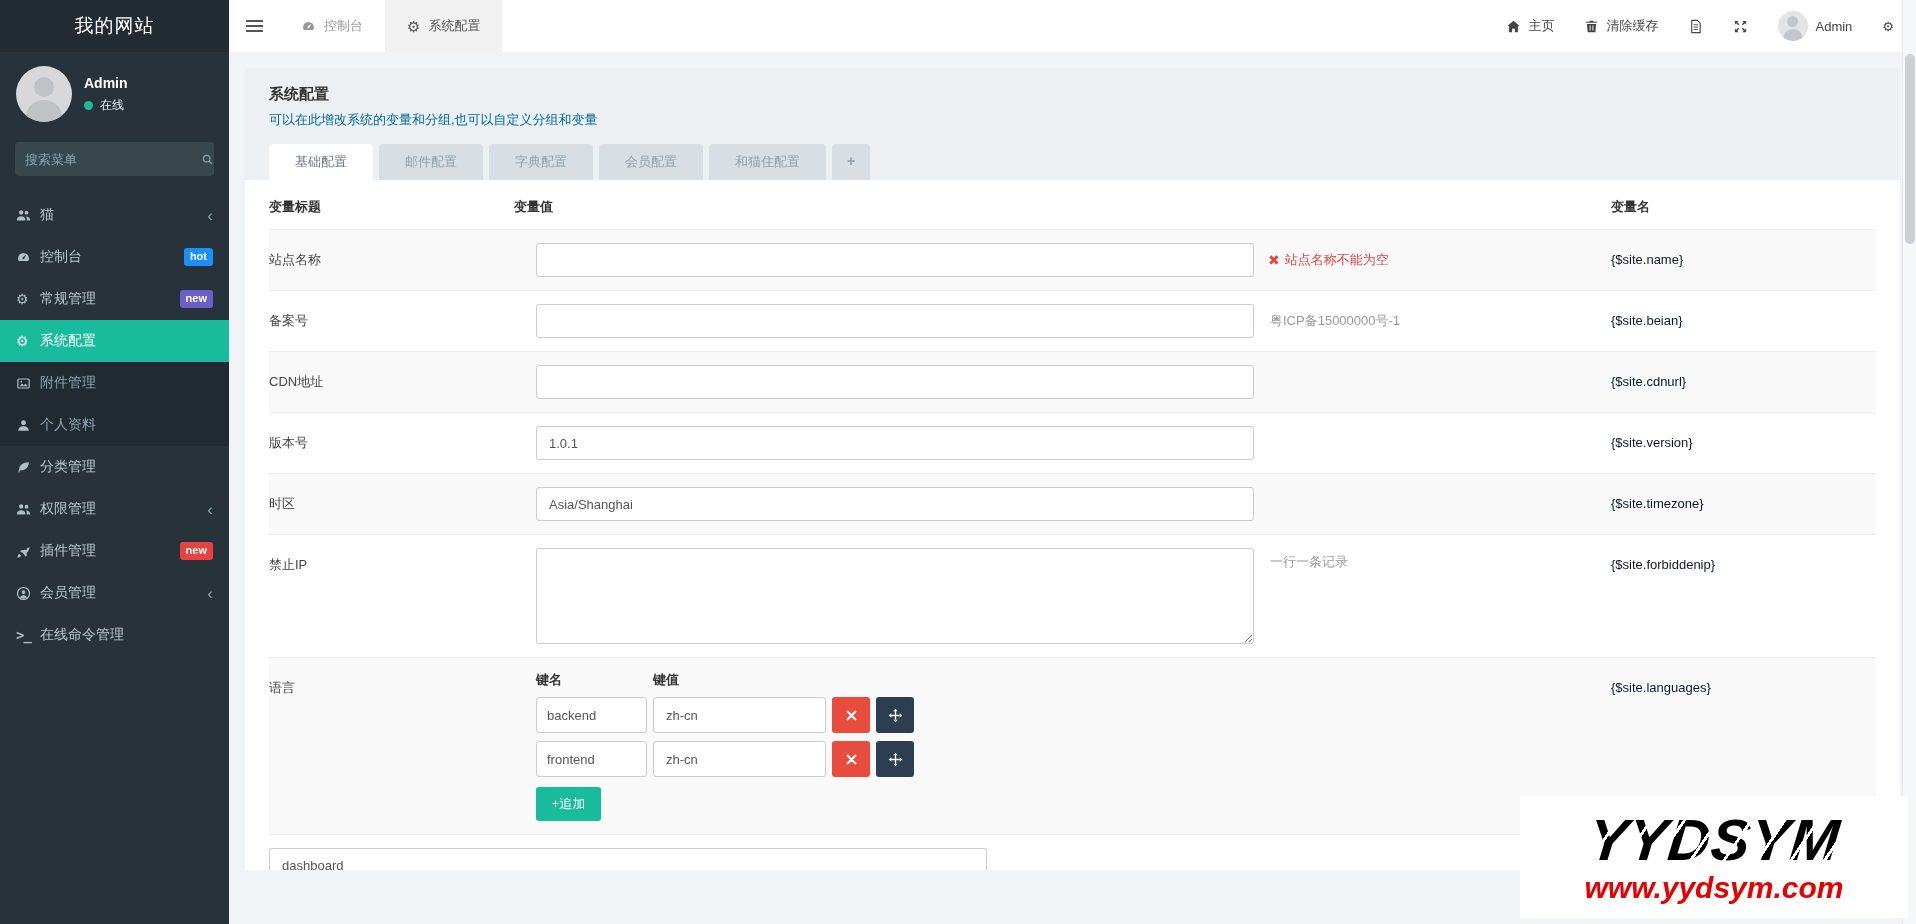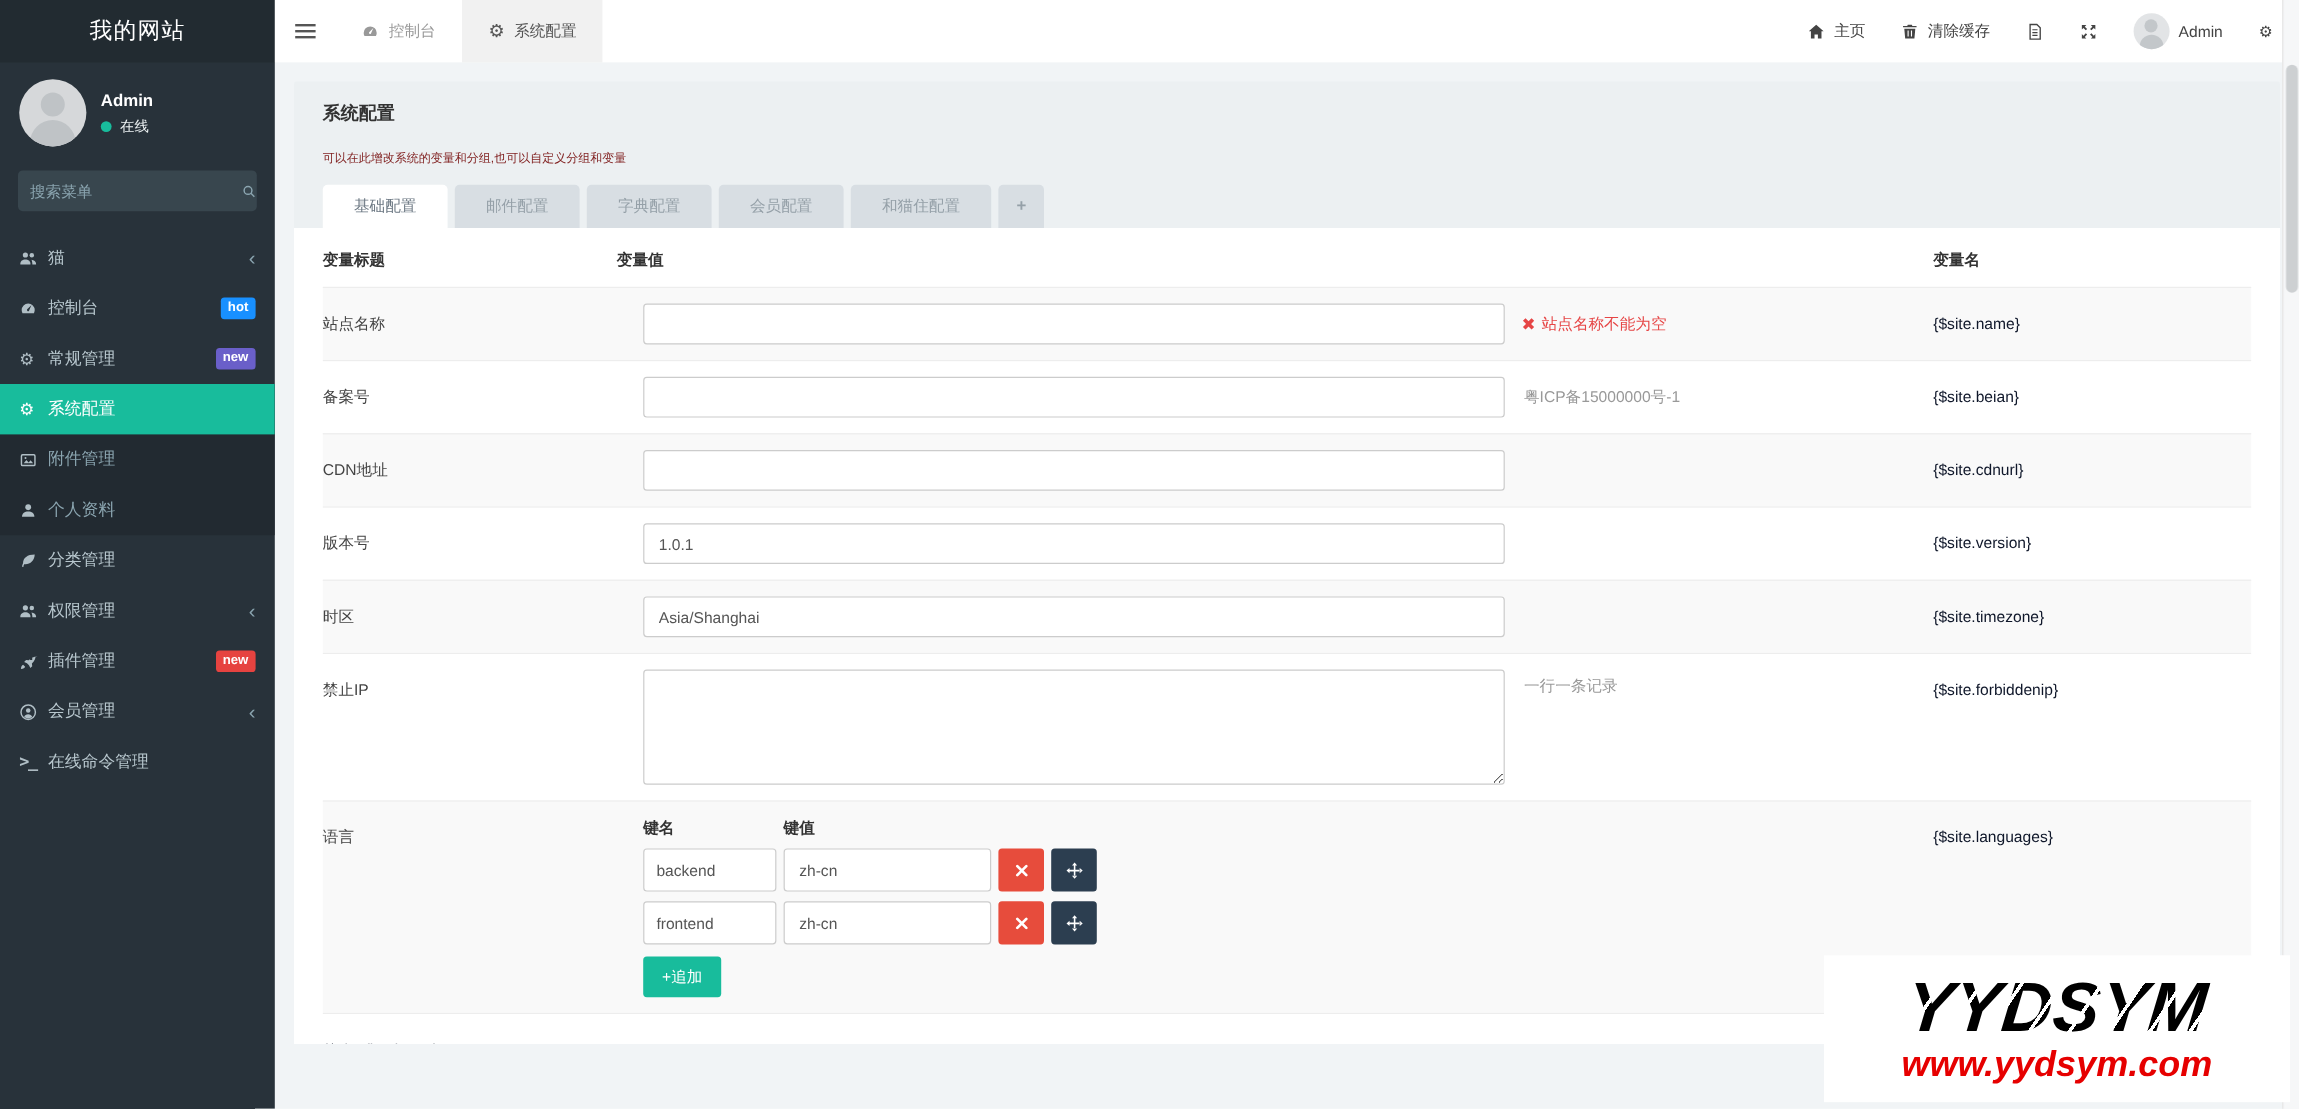--- a/index.html
+++ b/index.html
@@ -49,21 +49,21 @@
   .nav-right { margin-left:auto; display:flex; align-items:center; gap:30px; padding-right:22px; color:#444; }
   .nav-act { display:flex; align-items:center; gap:7px; cursor:pointer; font-size:13px; color:#444; }
   .avatar-sm { width:30px; height:30px; border-radius:50%; background:#e2e4e6; position:relative; overflow:hidden; flex:none; }
   .avatar-sm::before { content:""; position:absolute; width:11px; height:11px; border-radius:50%; background:#c3c7ca; left:9px; top:5px; }
   .avatar-sm::after { content:""; position:absolute; width:20px; height:13px; border-radius:10px 10px 0 0; background:#c3c7ca; left:5px; top:18px; }
 
   .content { flex:1; padding:16px; overflow:hidden; }
   .panel { background:#ecf0f2; border-radius:2px; height:802px; display:flex; flex-direction:column; }
   .panel-head { padding:17px 24px 0; }
   .panel-title { font-size:15px; font-weight:bold; color:#333; }
-  .panel-sub { font-size:10px; color:#7f1d1d; margin-top:21px; }
+  .panel-sub { font-size:13px; color:#0369a1; margin-top:7px; }
   .ctabs { display:flex; gap:6px; margin-top:15px; }
   .ctab { background:#d8dee3; color:#95a0a8; padding:9px 26px; font-size:13px; border-radius:4px 4px 0 0; cursor:pointer; }
   .ctab.active { background:#fff; color:#6b7782; }
   .ctab.add { padding:9px 15px; font-weight:bold; font-size:14px; }
   .tab-content { background:#fff; flex:1; padding:4px 24px 20px; overflow:hidden; }
 
   .ft-head { display:flex; font-weight:bold; color:#333; padding:14px 0 13px; }
   .c1 { width:245px; flex:none; }
   .c2 { flex:1; min-width:0; display:flex; align-items:flex-start; }
   .c3 { width:265px; flex:none; }
@@ -394,20 +394,23 @@
                       </svg>
                     </button>
                 </div>
                 <button class="btn-add">+追加</button>
               </div>
             </div>
             <div class="c3">{$site.languages}</div>
           </div>
 
           <div class="form-row">
+            <div class="c2">
+                <input class="txt" value="dashboard" style="">
+              </div>
             <div class="c3">{$site.fixedpage}</div>
           </div>
         </div>
 
       </div>
     </div>
   </div>
 </div>
 
 <div class="scrollbar">

